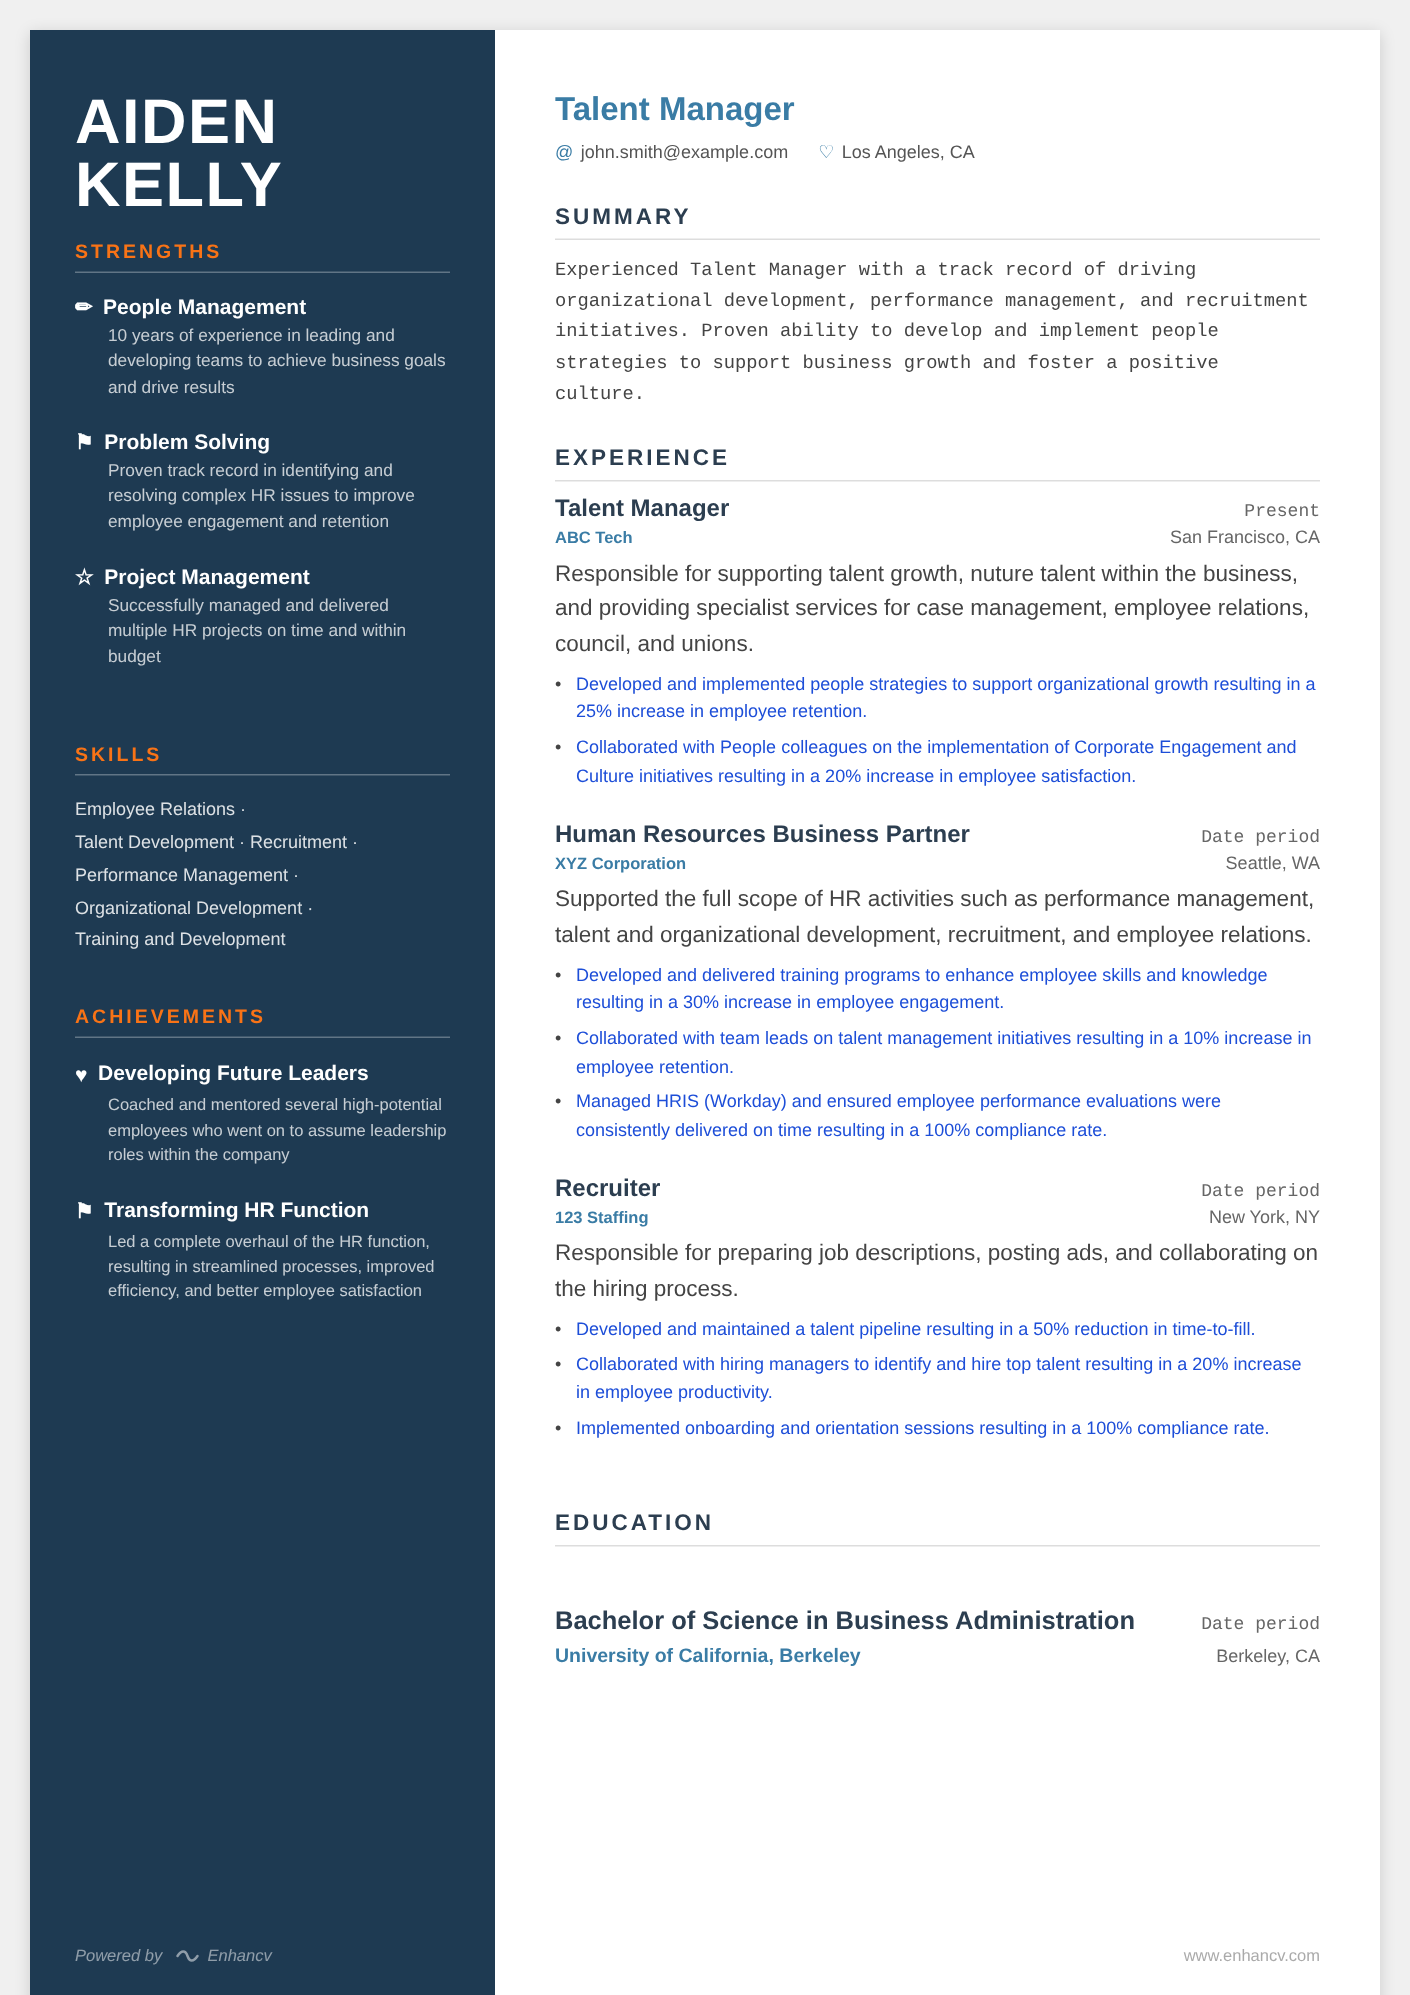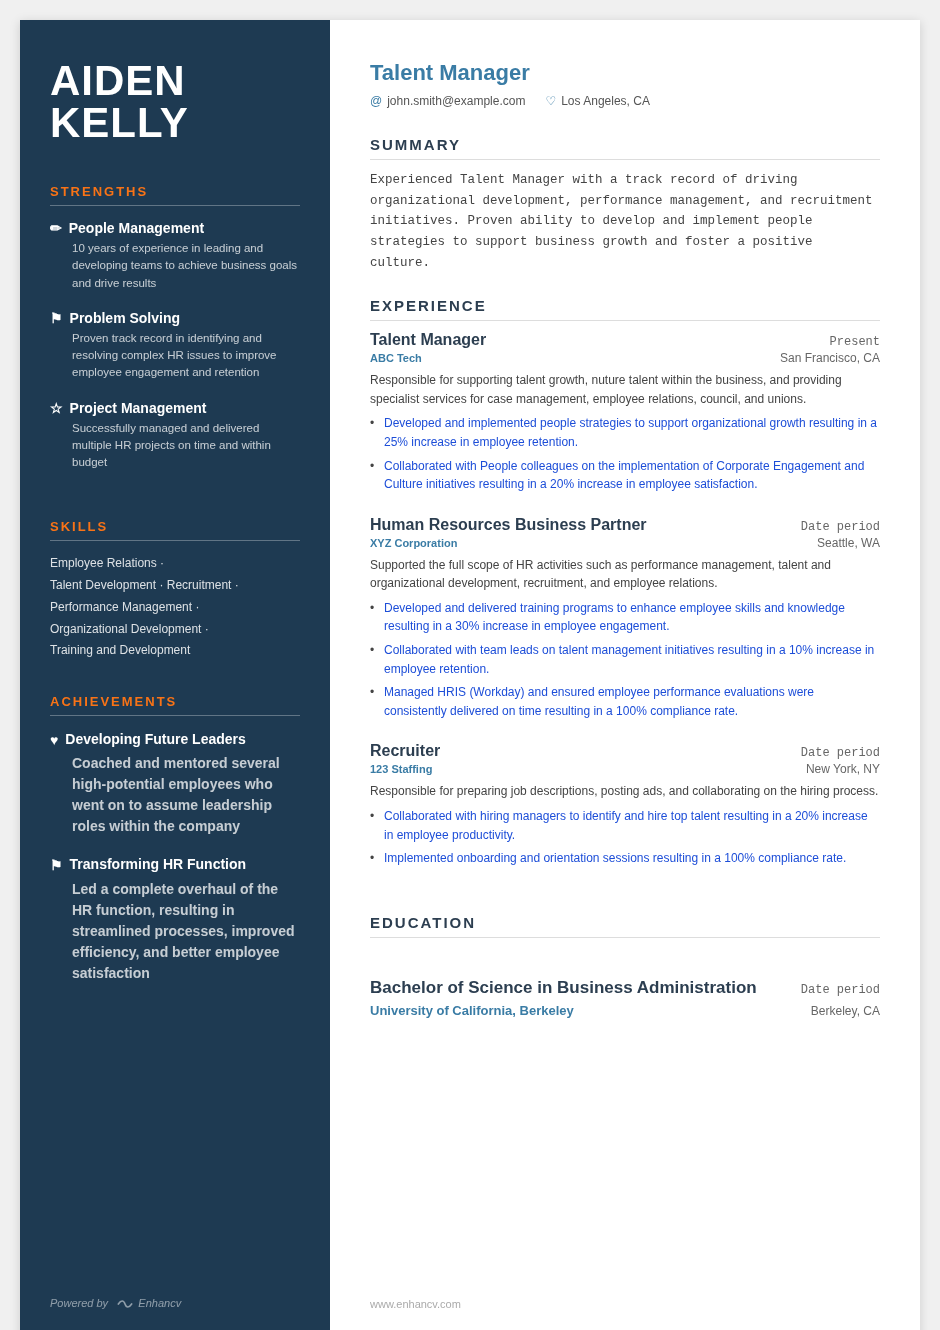--- a/index.html
+++ b/index.html
@@ -24,21 +24,21 @@
     .sidebar {
       width: 310px;
       min-width: 310px;
       background: #1e3a52;
       color: white;
       padding: 40px 30px 40px 30px;
       display: flex;
       flex-direction: column;
     }
     .sidebar-name {
-      margin-bottom: 40px;
+      margin-bottom: 16px;
     }
     .sidebar-name h1 {
       font-size: 42px;
       font-weight: 900;
       line-height: 1.0;
       color: white;
       letter-spacing: 1px;
       text-transform: uppercase;
     }
     .sidebar-section-title {
@@ -99,25 +99,24 @@
       margin-bottom: 4px;
       line-height: 1.3;
     }
     .achievement-icon {
       font-size: 14px;
       color: white;
       margin-top: 1px;
       flex-shrink: 0;
     }
     .achievement-desc {
-      font-size: 14px;
+      font-size: 11px;
       color: rgba(255,255,255,0.75);
       line-height: 1.5;
       padding-left: 22px;
-      font-weight: bold;
     }
     .footer-sidebar {
       margin-top: auto;
       padding-top: 20px;
       font-size: 11px;
       color: rgba(255,255,255,0.5);
     }
     .footer-sidebar span {
       font-style: italic;
     }
@@ -200,21 +199,21 @@
     .exp-company {
       font-size: 11px;
       font-weight: 600;
       color: #3a7ca5;
     }
     .exp-location {
       font-size: 12px;
       color: #666;
     }
     .exp-desc {
-      font-size: 12px;
+      font-size: 15px;
       color: #444;
       line-height: 1.55;
       margin-bottom: 6px;
     }
     .exp-bullets {
       list-style: none;
       padding-left: 0;
     }
     .exp-bullets li {
       font-size: 12px;
@@ -243,20 +242,21 @@
     .edu-school {
       font-size: 13px;
       font-weight: 600;
       color: #3a7ca5;
       margin-top: 2px;
     }
     .main-footer {
       margin-top: auto;
       padding-top: 20px;
       display: flex;
+      justify-content: flex-end;
       font-size: 11px;
       color: #aaa;
     }
   </style>
 </head>
 <body>
 
 <div class="resume-container">
 
   <div class="sidebar">
@@ -397,20 +397,21 @@
         <div class="exp-header-row">
           <span class="exp-job-title">Recruiter</span>
           <span class="exp-date">Date period</span>
         </div>
         <div class="exp-company-row">
           <span class="exp-company">123 Staffing</span>
           <span class="exp-location">New York, NY</span>
         </div>
         <p class="exp-desc">Responsible for preparing job descriptions, posting ads, and collaborating on the hiring process.</p>
         <ul class="exp-bullets">
+          <li>Developed and maintained a talent pipeline resulting in a 50% reduction in time-to-fill.</li>
           <li>Collaborated with hiring managers to identify and hire top talent resulting in a 20% increase in employee productivity.</li>
           <li>Implemented onboarding and orientation sessions resulting in a 100% compliance rate.</li>
         </ul>
       </div>
     </div>
 
     <div class="section">
       <div class="section-title">EDUCATION</div>
       <div class="edu-entry">
         <div class="exp-header-row">

